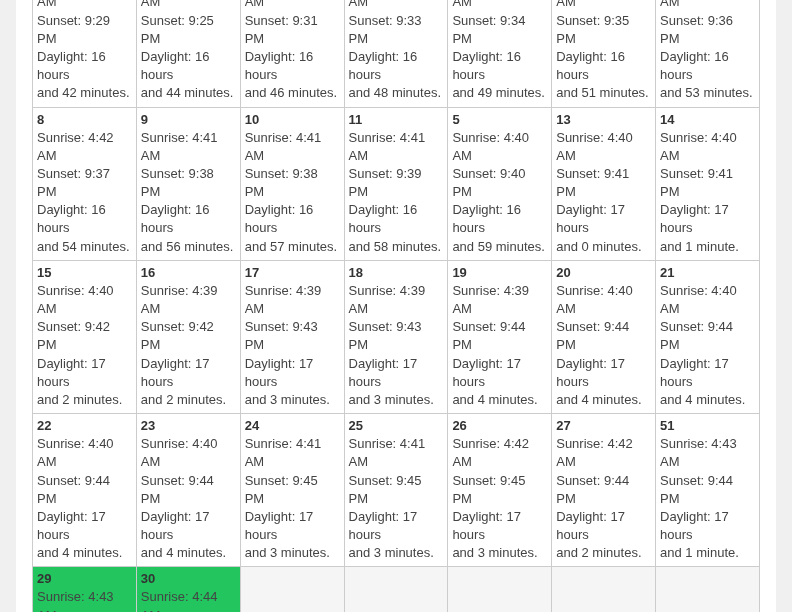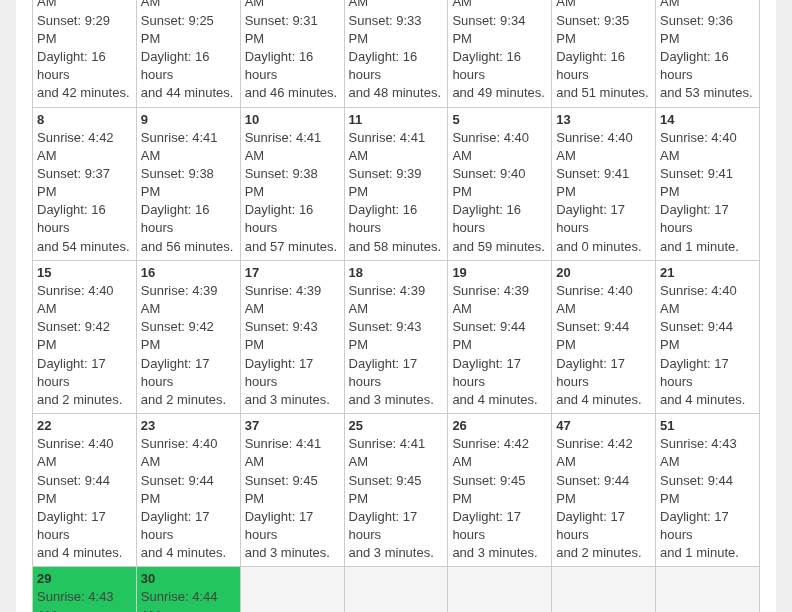--- a/index.html
+++ b/index.html
@@ -290,42 +290,42 @@
 and 4 minutes.</div>
           </td>
           <td>
             <span class="day-num">23</span>
             <div class="day-info" style="white-space: pre-line;">Sunrise: 4:40 AM
 Sunset: 9:44 PM
 Daylight: 17 hours
 and 4 minutes.</div>
           </td>
           <td>
-            <span class="day-num">37</span>
+            <span class="day-num">24</span>
             <div class="day-info" style="white-space: pre-line;">Sunrise: 4:41 AM
 Sunset: 9:45 PM
 Daylight: 17 hours
 and 3 minutes.</div>
           </td>
           <td>
             <span class="day-num">25</span>
             <div class="day-info" style="white-space: pre-line;">Sunrise: 4:41 AM
 Sunset: 9:45 PM
 Daylight: 17 hours
 and 3 minutes.</div>
           </td>
           <td>
             <span class="day-num">26</span>
             <div class="day-info" style="white-space: pre-line;">Sunrise: 4:42 AM
 Sunset: 9:45 PM
 Daylight: 17 hours
 and 3 minutes.</div>
           </td>
           <td>
-            <span class="day-num">47</span>
+            <span class="day-num">27</span>
             <div class="day-info" style="white-space: pre-line;">Sunrise: 4:42 AM
 Sunset: 9:44 PM
 Daylight: 17 hours
 and 2 minutes.</div>
           </td>
           <td>
             <span class="day-num">51</span>
             <div class="day-info" style="white-space: pre-line;">Sunrise: 4:43 AM
 Sunset: 9:44 PM
 Daylight: 17 hours

